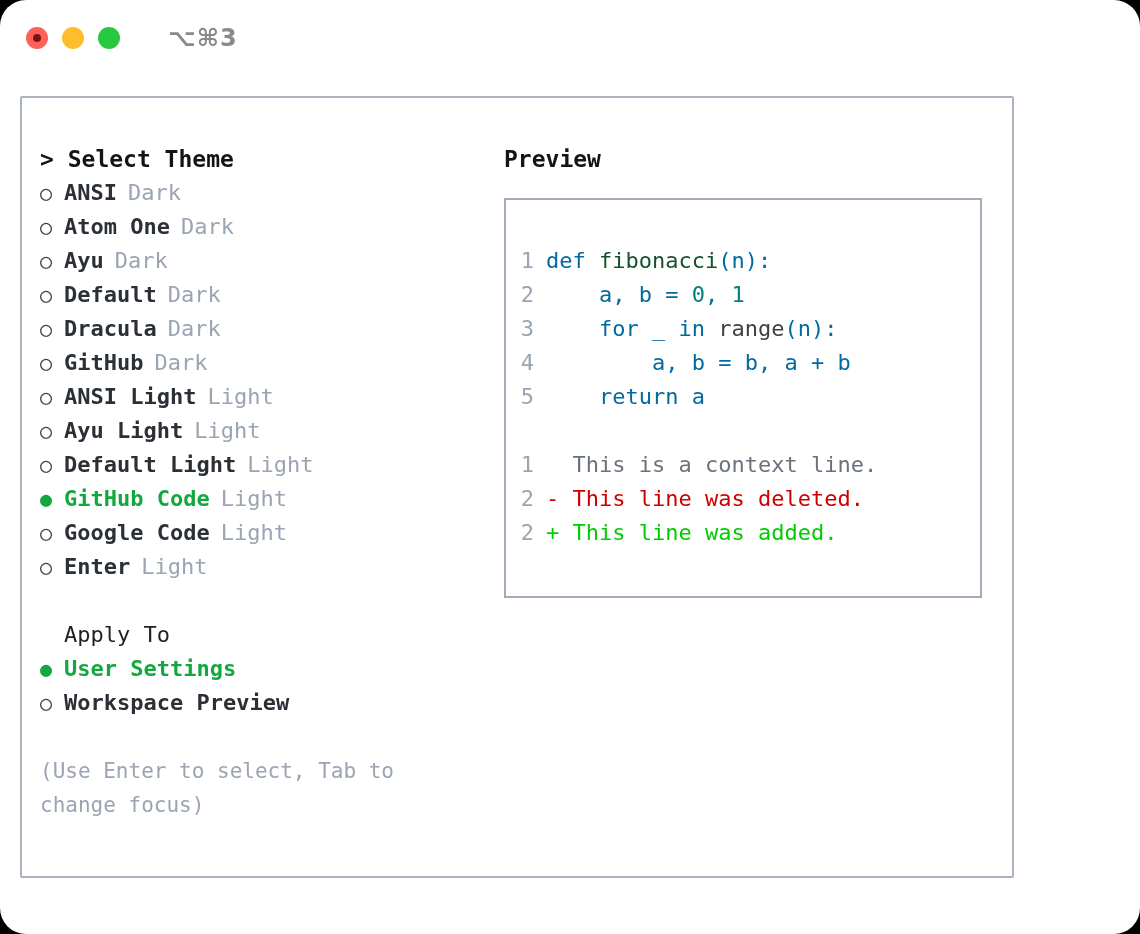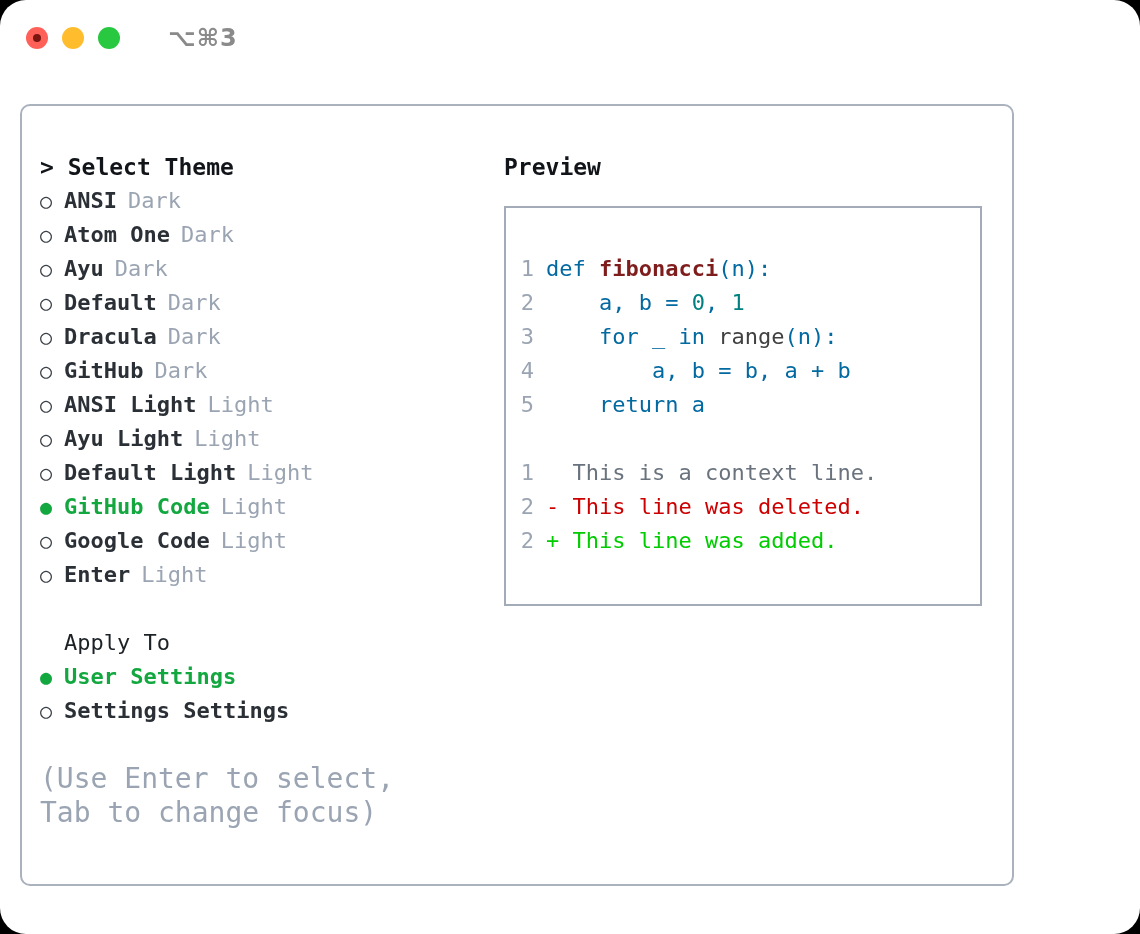--- a/index.html
+++ b/index.html
@@ -66,24 +66,23 @@
   }
 
   
   .panel {
     position: absolute;
     left: 20px;
     top: 96px;
     width: 994px;
     height: 782px;
     border: 2px solid #aab2be;
-    border-radius: 10px;
+    border-radius: 2px;
     box-sizing: border-box;
     background: #ffffff;
-    margin-top: 8px;
   }
 
   .panel-inner {
     display: flex;
     padding: 44px 0 0 0;
   }
 
   .col-left {
     width: 462px;
     padding-left: 18px;
@@ -136,21 +135,21 @@
     font-size: 22px;
     line-height: 34px;
     color: #1c2126;
     padding-left: 24px;
     white-space: pre;
   }
 
   
   .hint {
     margin-top: 34px;
-    font-size: 28px;
+    font-size: 21px;
     line-height: 34px;
     color: #9aa4b2;
     max-width: 412px;
     white-space: normal;
   }
 
   
   .preview-box {
     margin-top: 22px;
     width: 478px;
@@ -170,21 +169,21 @@
     width: 40px;
     text-align: right;
     color: #9aa4b2;
     flex: none;
     padding-right: 12px;
     box-sizing: border-box;
   }
   .code-text { color: #24292e; }
   .spacer-line { height: 34px; }
 
-  .tok-fn    { color: #7f1d1d; font-weight: bold; }
+  .tok-fn    { color: #14532d; }
   .tok-num   { color: #008080; }
   .tok-call  { color: #404040; }
   .tok-plain { color: #0369a1; }
 
   .diff-ctx { color: #6a737d; }
   .diff-del { color: #cc0000; }
   .diff-add { color: #00cc00; }
 </style>
 </head>
 <body>
@@ -221,21 +220,21 @@
             <div class="row"><span class="bullet">○</span><span class="label">Google Code</span><span class="tag">Light</span></div>
             <div class="row"><span class="bullet">○</span><span class="label">Enter</span><span class="tag">Light</span></div>
           </div>
 
         <div class="section-gap"></div>
 
         <div class="apply-title">Apply To</div>
 
         <div class="list" id="apply-list">
             <div class="row selected"><span class="bullet">●</span><span class="label">User Settings</span></div>
-            <div class="row"><span class="bullet">○</span><span class="label">Settings Settings</span></div>
+            <div class="row"><span class="bullet">○</span><span class="label">Workspace Preview</span></div>
           </div>
 
         <div class="hint">(Use Enter to select, Tab to change focus)</div>
       </div>
 
       <div class="col-right">
 
         <div class="heading">Preview</div>
 
         <div class="preview-box">

